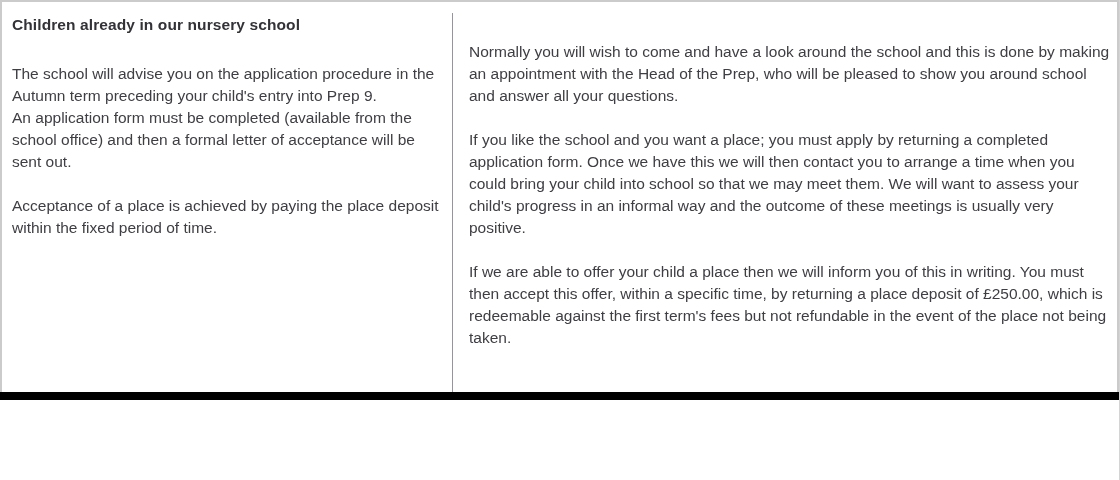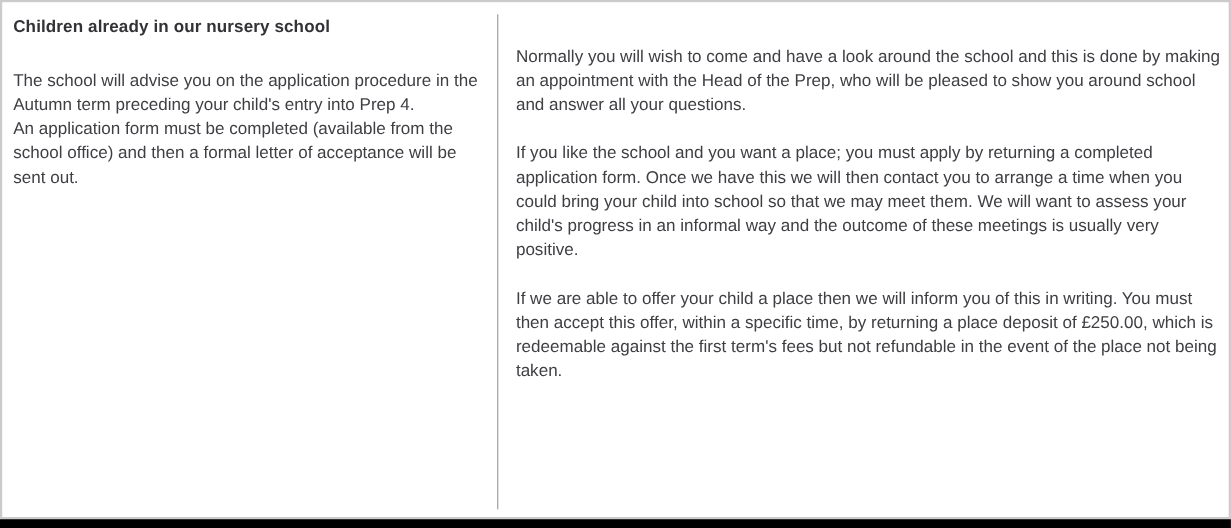--- a/index.html
+++ b/index.html
@@ -3,21 +3,21 @@
 <meta charset="utf-8">
 <style>
   html, body {
     margin: 0;
     padding: 0;
     background: #ffffff;
   }
   .canvas {
     position: relative;
     width: 1119px;
-    height: 480px;
+    height: 400px;
     background: #ffffff;
     font-family: "Liberation Sans", sans-serif;
     overflow: hidden;
   }
   .content-box {
     position: absolute;
     left: 0;
     top: 0;
     right: 0;
     height: 472px;
@@ -75,22 +75,23 @@
 </style>
 </head>
 <body>
 
 <div class="canvas">
 
   <div class="content-box">
 
     <section class="col col-left">
       <h2 class="col-heading">Children already in our nursery school</h2>
-      <p class="body-paragraph">The school will advise you on the application procedure in the Autumn term preceding your child's entry into Prep 4.
+      <p class="body-paragraph">The school will advise you on the application procedure in the Autumn term preceding your child's entry into Prep 9.
 An application form must be completed (available from the school office) and then a formal letter of acceptance will be sent out.</p>
+      <p class="body-paragraph">Acceptance of a place is achieved by paying the place deposit within the fixed period of time.</p>
     </section>
 
     <div class="divider"></div>
 
     <section class="col col-right">
       <p class="body-paragraph">Normally you will wish to come and have a look around the school and this is done by making an appointment with the Head of the Prep, who will be pleased to show you around school and answer all your questions.</p>
       <p class="body-paragraph">If you like the school and you want a place; you must apply by returning a completed application form. Once we have this we will then contact you to arrange a time when you could bring your child into school so that we may meet them. We will want to assess your child's progress in an informal way and the outcome of these meetings is usually very positive.</p>
       <p class="body-paragraph">If we are able to offer your child a place then we will inform you of this in writing. You must then accept this offer, within a specific time, by returning a place deposit of £250.00, which is redeemable against the first term's fees but not refundable in the event of the place not being taken.</p>
     </section>
 

